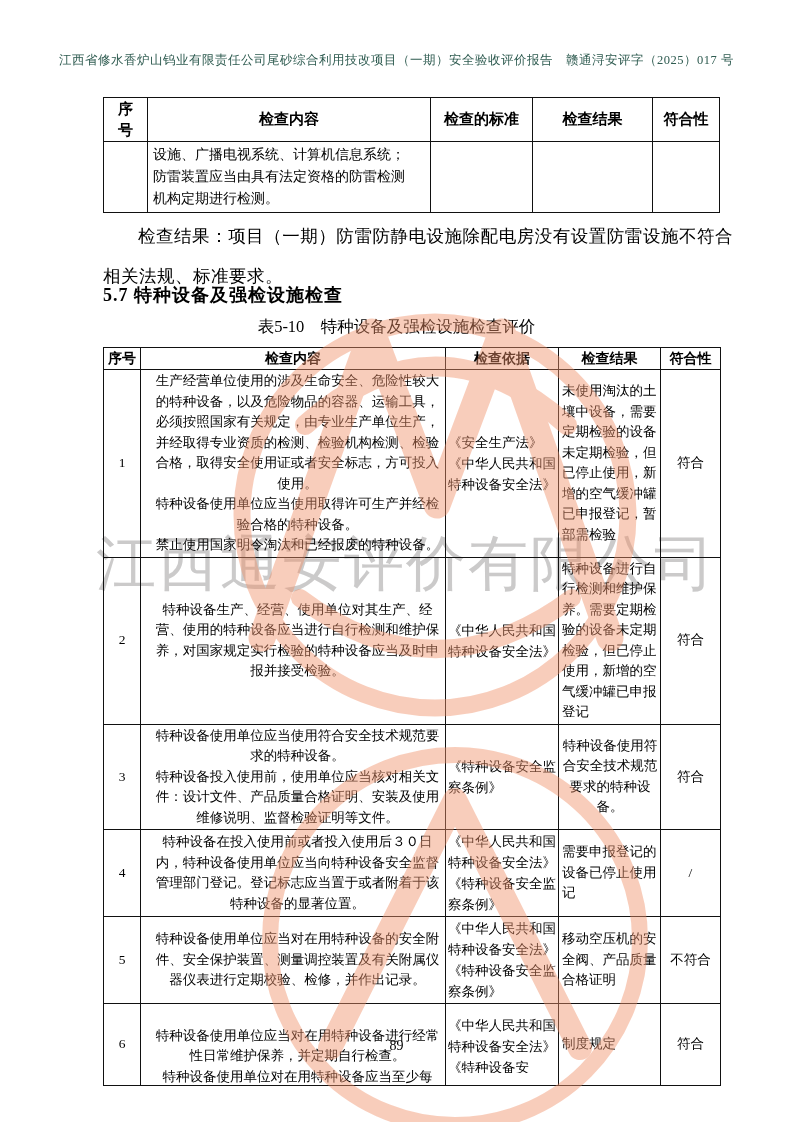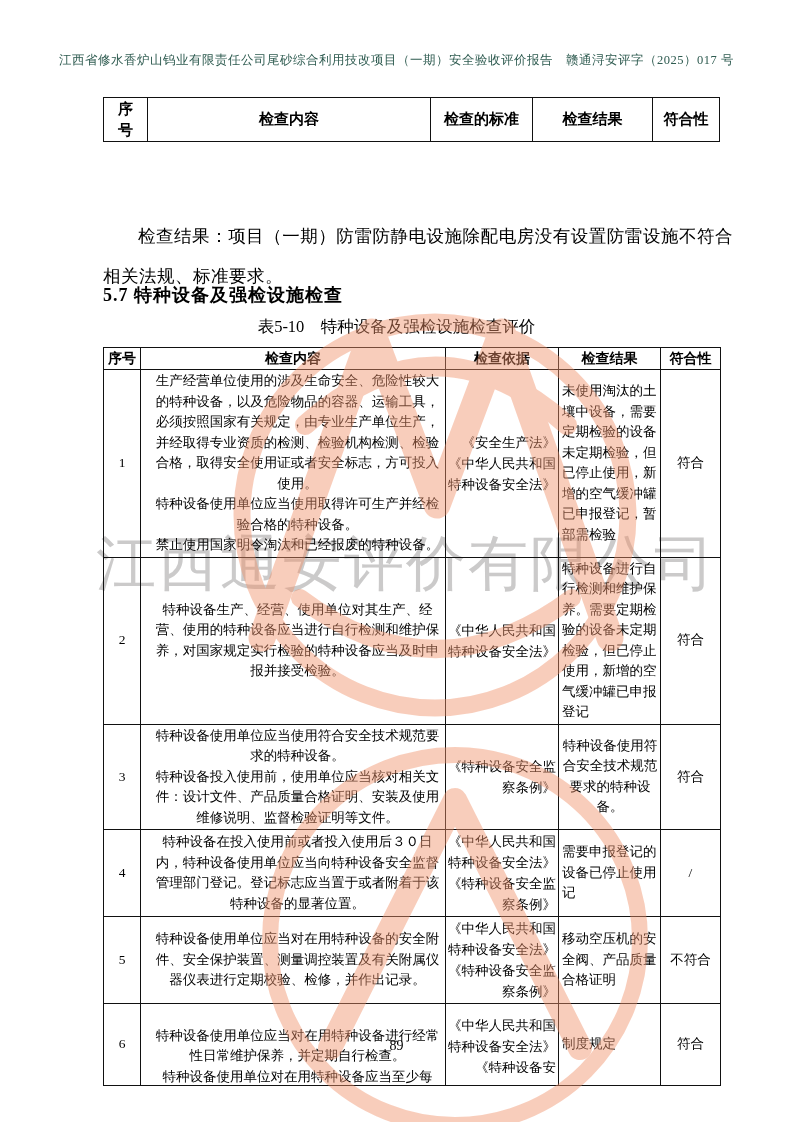--- a/index.html
+++ b/index.html
@@ -38,21 +38,21 @@
 
   .heading { position:absolute; left:103px; top:283px; font-size:18px; font-weight:bold;
              letter-spacing:1px; }
   .caption { position:absolute; left:0; top:316px; width:100%; text-align:center; font-size:16.5px; }
 
   .main-table { position:absolute; left:103px; top:347px; width:617px; }
   .main-table th { font-size:14px; height:22px; }
   .main-table td { font-size:13.5px; line-height:20.5px; padding:1px 2px; vertical-align:middle; }
   .main-table td.no    { text-align:center; }
   .main-table td.cnt   { text-align:center; white-space:pre-line; padding-left:11px; }
-  .main-table td.basis { text-align:right; line-height:21px; }
+  .main-table td.basis { text-align:left; line-height:21px; }
   .main-table td.res   { text-align:left; white-space:pre-line; padding-left:3px; }
   .main-table td.res-c { text-align:center; white-space:pre-line; }
   .main-table td.conf  { text-align:center; }
   tr.r1 { height:186px; } tr.r2 { height:154px; } tr.r3 { height:103px; }
   tr.r4 { height:84px; }  tr.r5 { height:83px; }  tr.r6 { height:60px; }
   tr.r6 td { overflow:hidden; }
   .clip { max-height:58px; overflow:hidden; }
 
   .page-number { position:absolute; left:0; top:1038px; width:100%; text-align:center;
                  font-size:14px; }
@@ -77,20 +77,29 @@
           <col style="width:67px">
         </colgroup>
       <tbody>
           <tr>
         <th>
           <span class="narrow-head">序号</span></th>
         <th>检查内容</th>
         <th>检查的标准</th>
         <th>检查结果</th>
         <th>符合性</th>
+      </tr>
+      <tr>
+        <td></td>
+        <td class="content" style="white-space:pre-line">设施、广播电视系统、计算机信息系统；
+防雷装置应当由具有法定资格的防雷检测
+机构定期进行检测。</td>
+        <td></td>
+        <td></td>
+        <td></td>
       </tr>
     </tbody>
       </table>
 
     <div class="para">检查结果：项目（一期）防雷防静电设施除配电房没有设置防雷设施不符合相关法规、标准要求。</div>
 
     <div class="heading">5.7 特种设备及强检设施检查</div>
     <div class="caption">表5-10　特种设备及强检设施检查评价</div>
 
     <table class="main-table">

